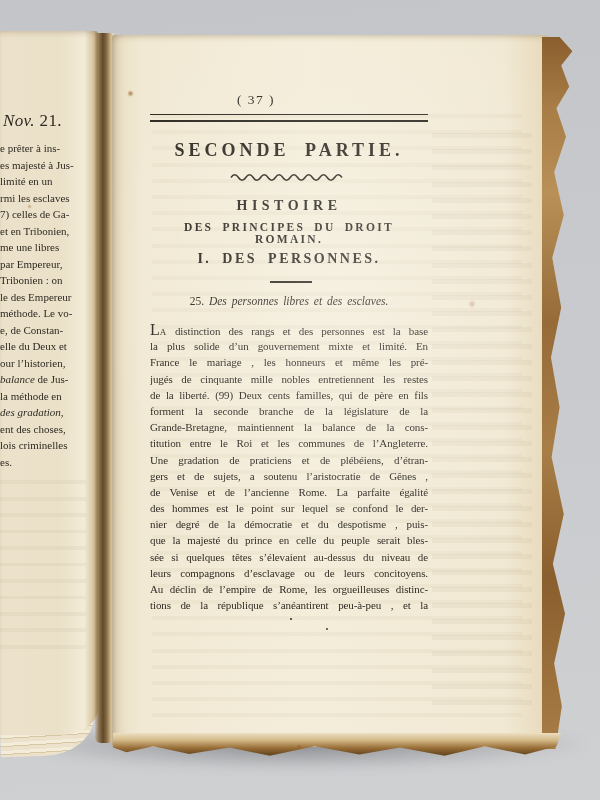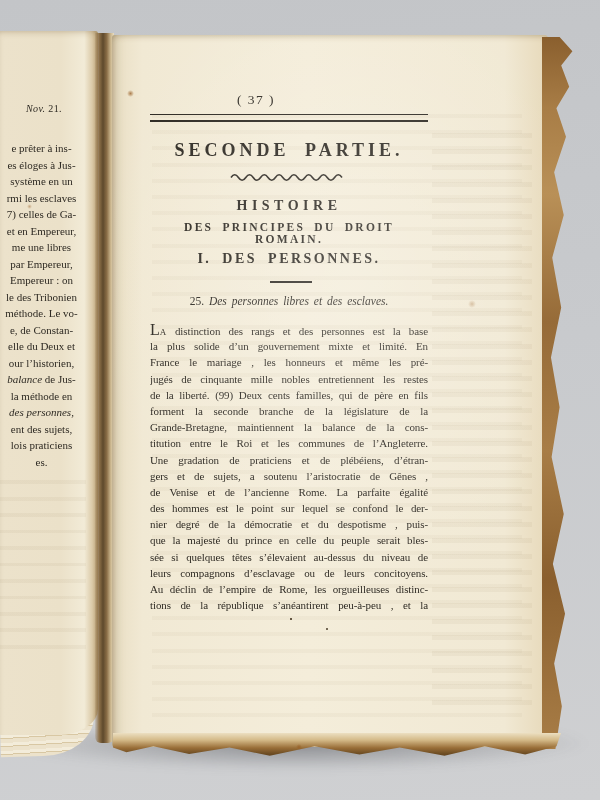--- a/index.html
+++ b/index.html
@@ -20,23 +20,23 @@
                 border-radius:0 10px 55% 0; }
 
   
   .left-page { position:absolute; left:0; top:31px; width:98px; height:704px;
                background:linear-gradient(90deg,#ece2cb 0%,#ebe1c9 62%,#f2ebd7 86%,#dbca a8 94%,#b69c70 100%);
                background:linear-gradient(90deg,#ece2cb 0%,#ebe1c9 62%,#f2ebd7 86%,#dbcaa8 94%,#b69c70 100%);
                border-radius:0 3px 40px 0 / 0 3px 26px 0;
                box-shadow:inset 0 4px 7px -4px rgba(120,95,55,.45); color:#2e2a23; }
   .lp-ghost { position:absolute; left:0; top:440px; width:86px; height:190px; opacity:.6;
               background:repeating-linear-gradient(180deg,transparent 0 9px,rgba(128,104,64,.10) 9px 13px,transparent 13px 16.5px); }
-  .lp-header { position:absolute; left:0; top:72px; width:62px; text-align:right;
-               font-size:10px; letter-spacing:.4px; }
-  .lp-lines { position:absolute; left:0; top:109px; width:83px; text-align:center; }
+  .lp-header { position:absolute; left:0; top:80px; width:62px; text-align:right;
+               font-size:17px; letter-spacing:.4px; }
+  .lp-lines { position:absolute; left:0; top:109px; width:83px; text-align:left; }
   .ll { height:16.5px; line-height:16.5px; font-size:11px; white-space:nowrap; overflow:hidden;
         direction:rtl; } 
   .ll > bdi { direction:ltr; unicode-bidi:isolate; }
   .it { font-style:italic; }
 
   
   .gutter { position:absolute; left:95px; top:33px; width:19px; height:710px;
             background:linear-gradient(90deg,rgba(140,110,70,.15) 0%,#8d7048 22%,#5e492c 42%,#8a6d46 62%,#c9b48c 82%,#ecdfc2 100%);
             border-radius:0 0 6px 6px; }
 
@@ -97,38 +97,38 @@
 <div class="scene">
 
   <div class="book-shadow"></div>
   <div class="left-stack"></div>
 
   <div class="left-page">
     <div class="lp-ghost"></div>
     <div class="lp-header"><span class="it">Nov.</span><span> 21.</span></div>
     <div class="lp-lines">
       <div class="ll"><bdi>e prêter à ins-</bdi></div>
-      <div class="ll"><bdi>es éloges à Jus-</bdi></div>
-      <div class="ll"><bdi>système en un</bdi></div>
+      <div class="ll"><bdi>es majesté à Jus-</bdi></div>
+      <div class="ll"><bdi>limité en un</bdi></div>
       <div class="ll"><bdi>rmi les esclaves</bdi></div>
       <div class="ll"><bdi>7) celles de Ga-</bdi></div>
-      <div class="ll"><bdi>et en Empereur,</bdi></div>
+      <div class="ll"><bdi>et en Tribonien,</bdi></div>
       <div class="ll"><bdi>me une libres</bdi></div>
       <div class="ll"><bdi>par Empereur,</bdi></div>
-      <div class="ll"><bdi>Empereur : on</bdi></div>
-      <div class="ll"><bdi>le des Tribonien</bdi></div>
+      <div class="ll"><bdi>Tribonien : on</bdi></div>
+      <div class="ll"><bdi>le des Empereur</bdi></div>
       <div class="ll"><bdi>méthode. Le vo-</bdi></div>
       <div class="ll"><bdi>e, de Constan-</bdi></div>
       <div class="ll"><bdi>elle du Deux et</bdi></div>
       <div class="ll"><bdi>our l’historien,</bdi></div>
       <div class="ll"><bdi><span class="it">balance</span><span> de Jus-</span></bdi></div>
       <div class="ll"><bdi>la méthode en</bdi></div>
-      <div class="ll it"><bdi>des personnes,</bdi></div>
-      <div class="ll"><bdi>ent des sujets,</bdi></div>
-      <div class="ll"><bdi>lois praticiens</bdi></div>
+      <div class="ll it"><bdi>des gradation,</bdi></div>
+      <div class="ll"><bdi>ent des choses,</bdi></div>
+      <div class="ll"><bdi>lois criminelles</bdi></div>
       <div class="ll"><bdi>es.</bdi></div>
     </div>
   </div>
 
   <div class="gutter"></div>
 
   <div class="right-page">
     <div class="rp-ghost"></div>
     <div class="rp-ghost2"></div>
 

